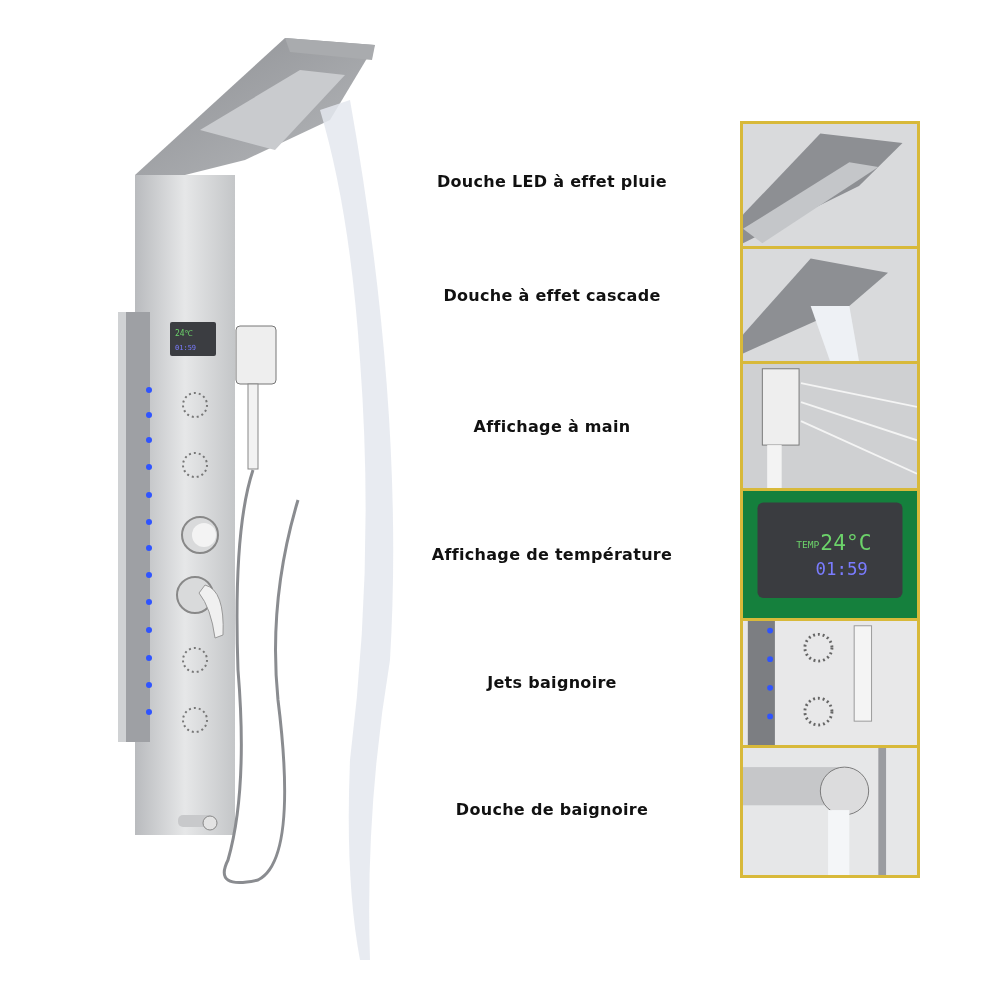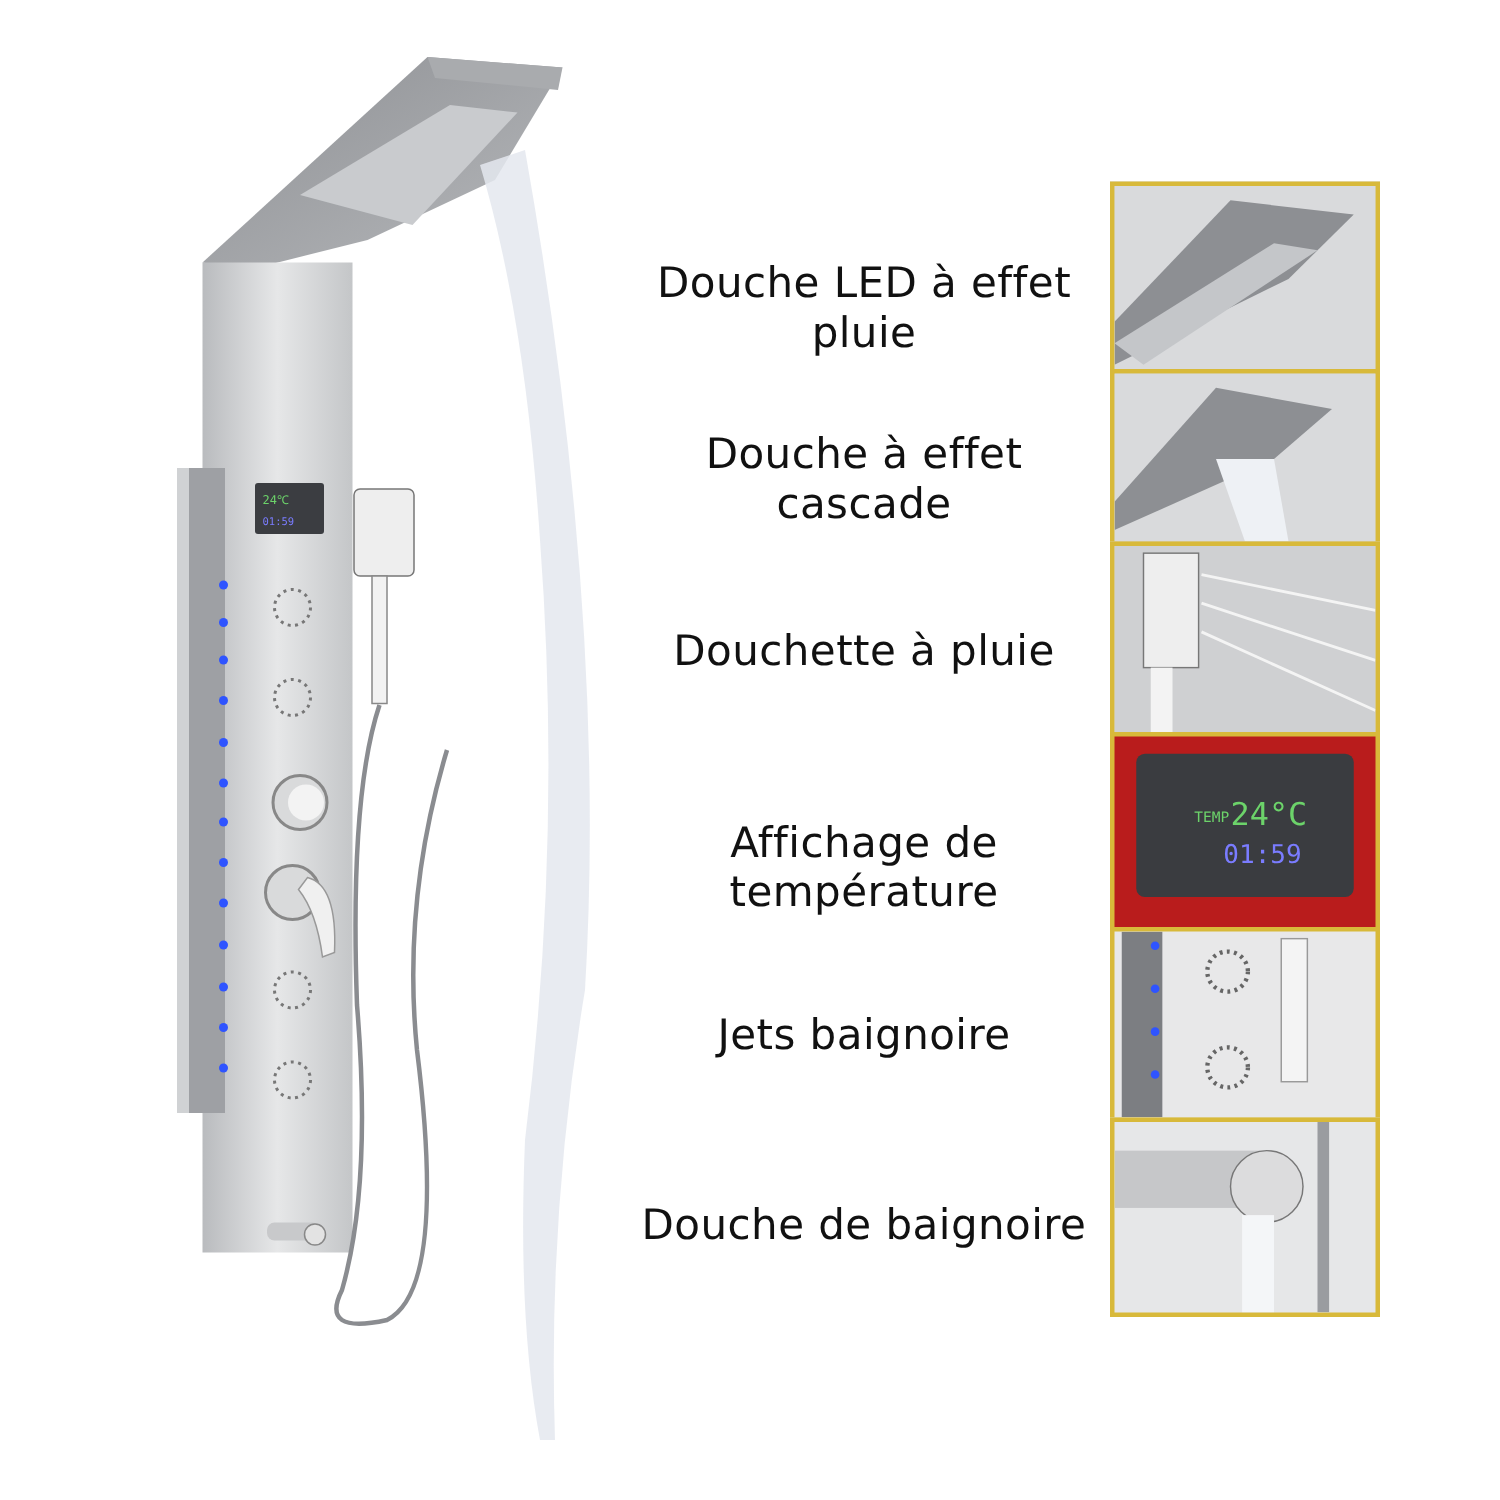--- a/index.html
+++ b/index.html
@@ -1,18 +1,18 @@
 <!DOCTYPE html>
 <html><head>
 <meta charset="utf-8">
 <style>
   html,body{margin:0;padding:0;background:#ffffff;}
   body{width:1000px;height:1000px;position:relative;overflow:hidden;font-family:"Liberation Sans","DejaVu Sans",sans-serif;}
   .product{position:absolute;left:0;top:0;width:420px;height:864px;}
-  .label{position:absolute;left:410px;width:332px;text-align:center;font-size:28px;color:#111;letter-spacing:0.3px;font-family:"DejaVu Sans",sans-serif;font-weight:400;}
+  .label{position:absolute;left:386px;width:332px;text-align:center;font-size:16px;color:#111;letter-spacing:0.3px;font-family:"DejaVu Sans",sans-serif;font-weight:700;}
   .frame{position:absolute;left:740px;width:180px;border:3px solid #d8b93a;box-sizing:border-box;background:#d7d8da;overflow:hidden;}
   .frame svg{display:block;width:100%;height:100%;}
 </style>
 </head>
 <body>
 
 <div class="product">
   <svg width="420" height="1000" viewBox="0 0 420 1000">
     <defs>
       <linearGradient id="steel" x1="0" x2="1">
@@ -73,21 +73,21 @@
     <rect x="248" y="384" width="10" height="85" fill="#f2f2f2" stroke="#888"></rect>
 
     <path d="M253 470 q-20 60 -15 200 q10 120 -10 190 q-15 30 30 20 q40 -20 20 -180 q-10 -100 20 -200" fill="none" stroke="#8a8c90" stroke-width="3"></path>
 
     <path d="M320 110 q30 100 40 250 q15 200 -10 400 q-5 120 10 200 l10 0 q-5 -150 20 -300 q15 -250 -40 -560z" fill="#e4e8ee" opacity="0.85"></path>
   </svg>
 </div>
 
 <div class="label" style="top:172px;">Douche LED à effet pluie</div>
 <div class="label" style="top:286px;">Douche à effet cascade</div>
-<div class="label" style="top:417px;">Douchette à pluie</div>
+<div class="label" style="top:417px;">Affichage à main</div>
 <div class="label" style="top:545px;">Affichage de température</div>
 <div class="label" style="top:673px;">Jets baignoire</div>
 <div class="label" style="top:800px;">Douche de baignoire</div>
 
 <div class="frame" style="top:121px;height:128px;">
   <svg viewBox="0 0 180 128" preserveAspectRatio="none">
     <rect width="180" height="128" fill="#d9dadc"></rect>
     <polygon points="0,95 80,10 165,20 120,65 0,125" fill="#8d8f93"></polygon>
     <polygon points="0,110 110,40 140,45 20,125" fill="#c4c6c9"></polygon>
   </svg>
@@ -104,21 +104,21 @@
     <rect width="180" height="130" fill="#cfd0d2"></rect>
     <rect x="20" y="5" width="38" height="80" fill="#eeeeee" stroke="#777"></rect>
     <rect x="25" y="85" width="15" height="45" fill="#f3f3f3"></rect>
     <g stroke="#f4f4f4" stroke-width="2">
         <line x1="60" y1="20" x2="180" y2="45"></line>
         <line x1="60" y1="40" x2="180" y2="80"></line>
         <line x1="60" y1="60" x2="180" y2="115"></line>
       </g>
   </svg>
 </div>
-<div class="frame" style="top:488px;height:133px;background:#b91c1c;">
+<div class="frame" style="top:488px;height:133px;background:#15803d;">
   <svg viewBox="0 0 180 133" preserveAspectRatio="none">
     <rect x="15" y="12" width="150" height="100" rx="6" fill="#3a3c40"></rect>
     <text x="55" y="60" font-size="10" fill="#6cd36a" font-family="DejaVu Sans Mono, monospace">TEMP</text>
     <text x="80" y="62" font-size="22" fill="#6cd36a" font-family="DejaVu Sans Mono, monospace">24°C</text>
     <text x="75" y="88" font-size="18" fill="#7a7cff" font-family="DejaVu Sans Mono, monospace">01:59</text>
   </svg>
 </div>
 <div class="frame" style="top:618px;height:130px;background:#e8e8e9;">
   <svg viewBox="0 0 180 130" preserveAspectRatio="none">
     <rect x="5" y="0" width="28" height="130" fill="#7c7e82"></rect>

